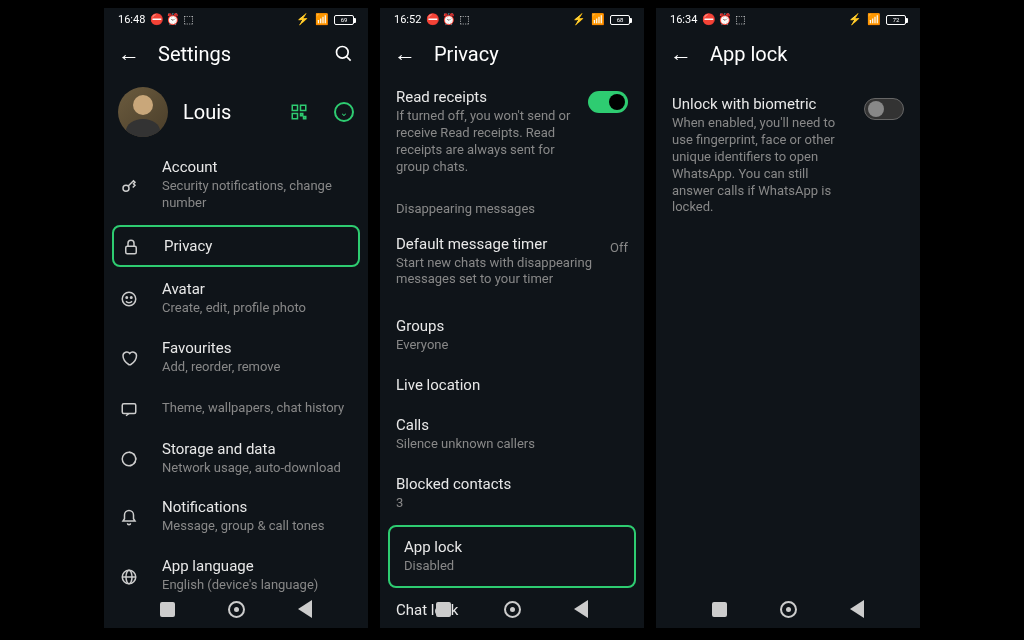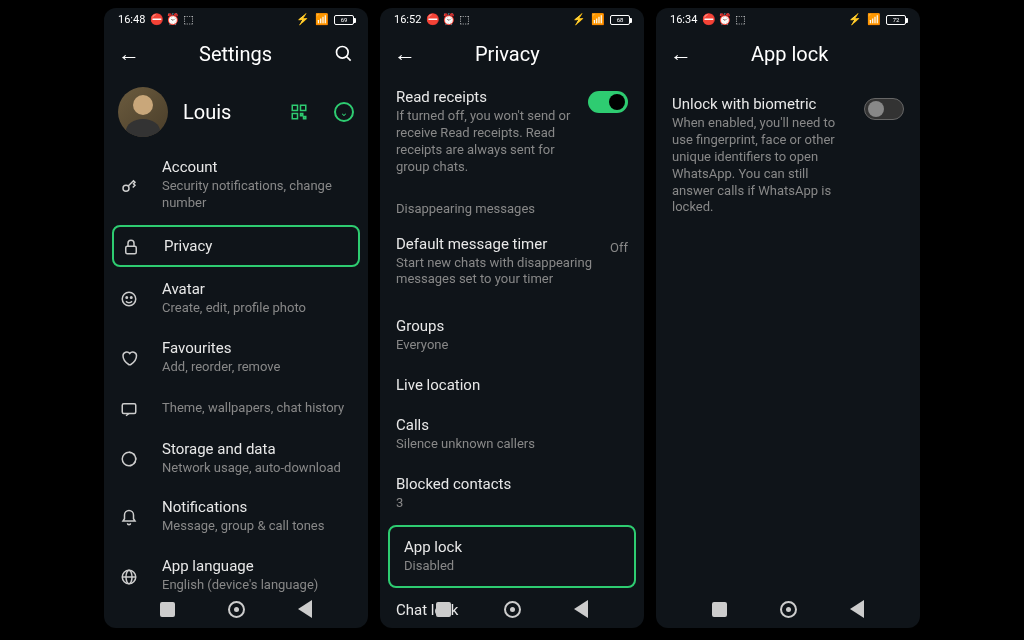--- a/index.html
+++ b/index.html
@@ -1,23 +1,23 @@
 <!DOCTYPE html>
 <html><head>
   <meta charset="utf-8">
   <style>
     * { margin: 0; padding: 0; box-sizing: border-box; }
     body { background: #000; font-family: -apple-system, BlinkMacSystemFont, 'Segoe UI', Roboto, sans-serif; display: flex; justify-content: center; gap: 12px; padding: 8px; }
-    .phone { width: 264px; height: 620px; background: #0f1419; border-radius: 12px; overflow: hidden; display: flex; flex-direction: column; position: relative; }
+    .phone { width: 264px; height: 620px; background: #0f1419; border-radius: 0; overflow: hidden; display: flex; flex-direction: column; position: relative; }
     .status-bar { display: flex; justify-content: space-between; align-items: center; padding: 5px 14px; font-size: 11px; color: #fff; }
     .status-left { display: flex; align-items: center; gap: 5px; }
     .status-right { display: flex; align-items: center; gap: 5px; font-size: 11px; }
     .header { display: flex; align-items: center; padding: 10px 14px; gap: 18px; }
     .back-btn { color: #fff; font-size: 22px; cursor: pointer; }
-    .header-title { color: #fff; font-size: 20px; font-weight: 400; flex: 1; margin-left: 41px; }
+    .header-title { color: #fff; font-size: 20px; font-weight: 400; flex: 1; }
     .search-btn { color: #fff; font-size: 20px; cursor: pointer; }
     .profile-row { display: flex; align-items: center; padding: 10px 14px; gap: 18px; }
     .avatar-circle { width: 50px; height: 50px; border-radius: 50%; background: linear-gradient(135deg,#6b5b3e,#4a3e2a); position: relative; overflow: hidden; }
     .avatar-head { width: 20px; height: 20px; background: #c9a77a; border-radius: 50%; position: absolute; top: 8px; left: 15px; }
     .avatar-body { width: 34px; height: 24px; background: #333; border-radius: 50% 50% 0 0; position: absolute; bottom: -6px; left: 8px; }
     .profile-name { color: #fff; font-size: 20px; flex: 1; margin-left: -3px; }
     .qr-icon { color: #2ecc71; font-size: 18px; cursor: pointer; margin-right: 8px; }
     .dropdown-icon { width: 20px; height: 20px; border: 2px solid #2ecc71; border-radius: 50%; display: flex; align-items: center; justify-content: center; color: #2ecc71; font-size: 10px; cursor: pointer; }
     .content { flex: 1; overflow-y: auto; padding: 0 2px; }
     .setting-item { display: flex; align-items: center; padding: 11px 14px; gap: 22px; cursor: pointer; }

